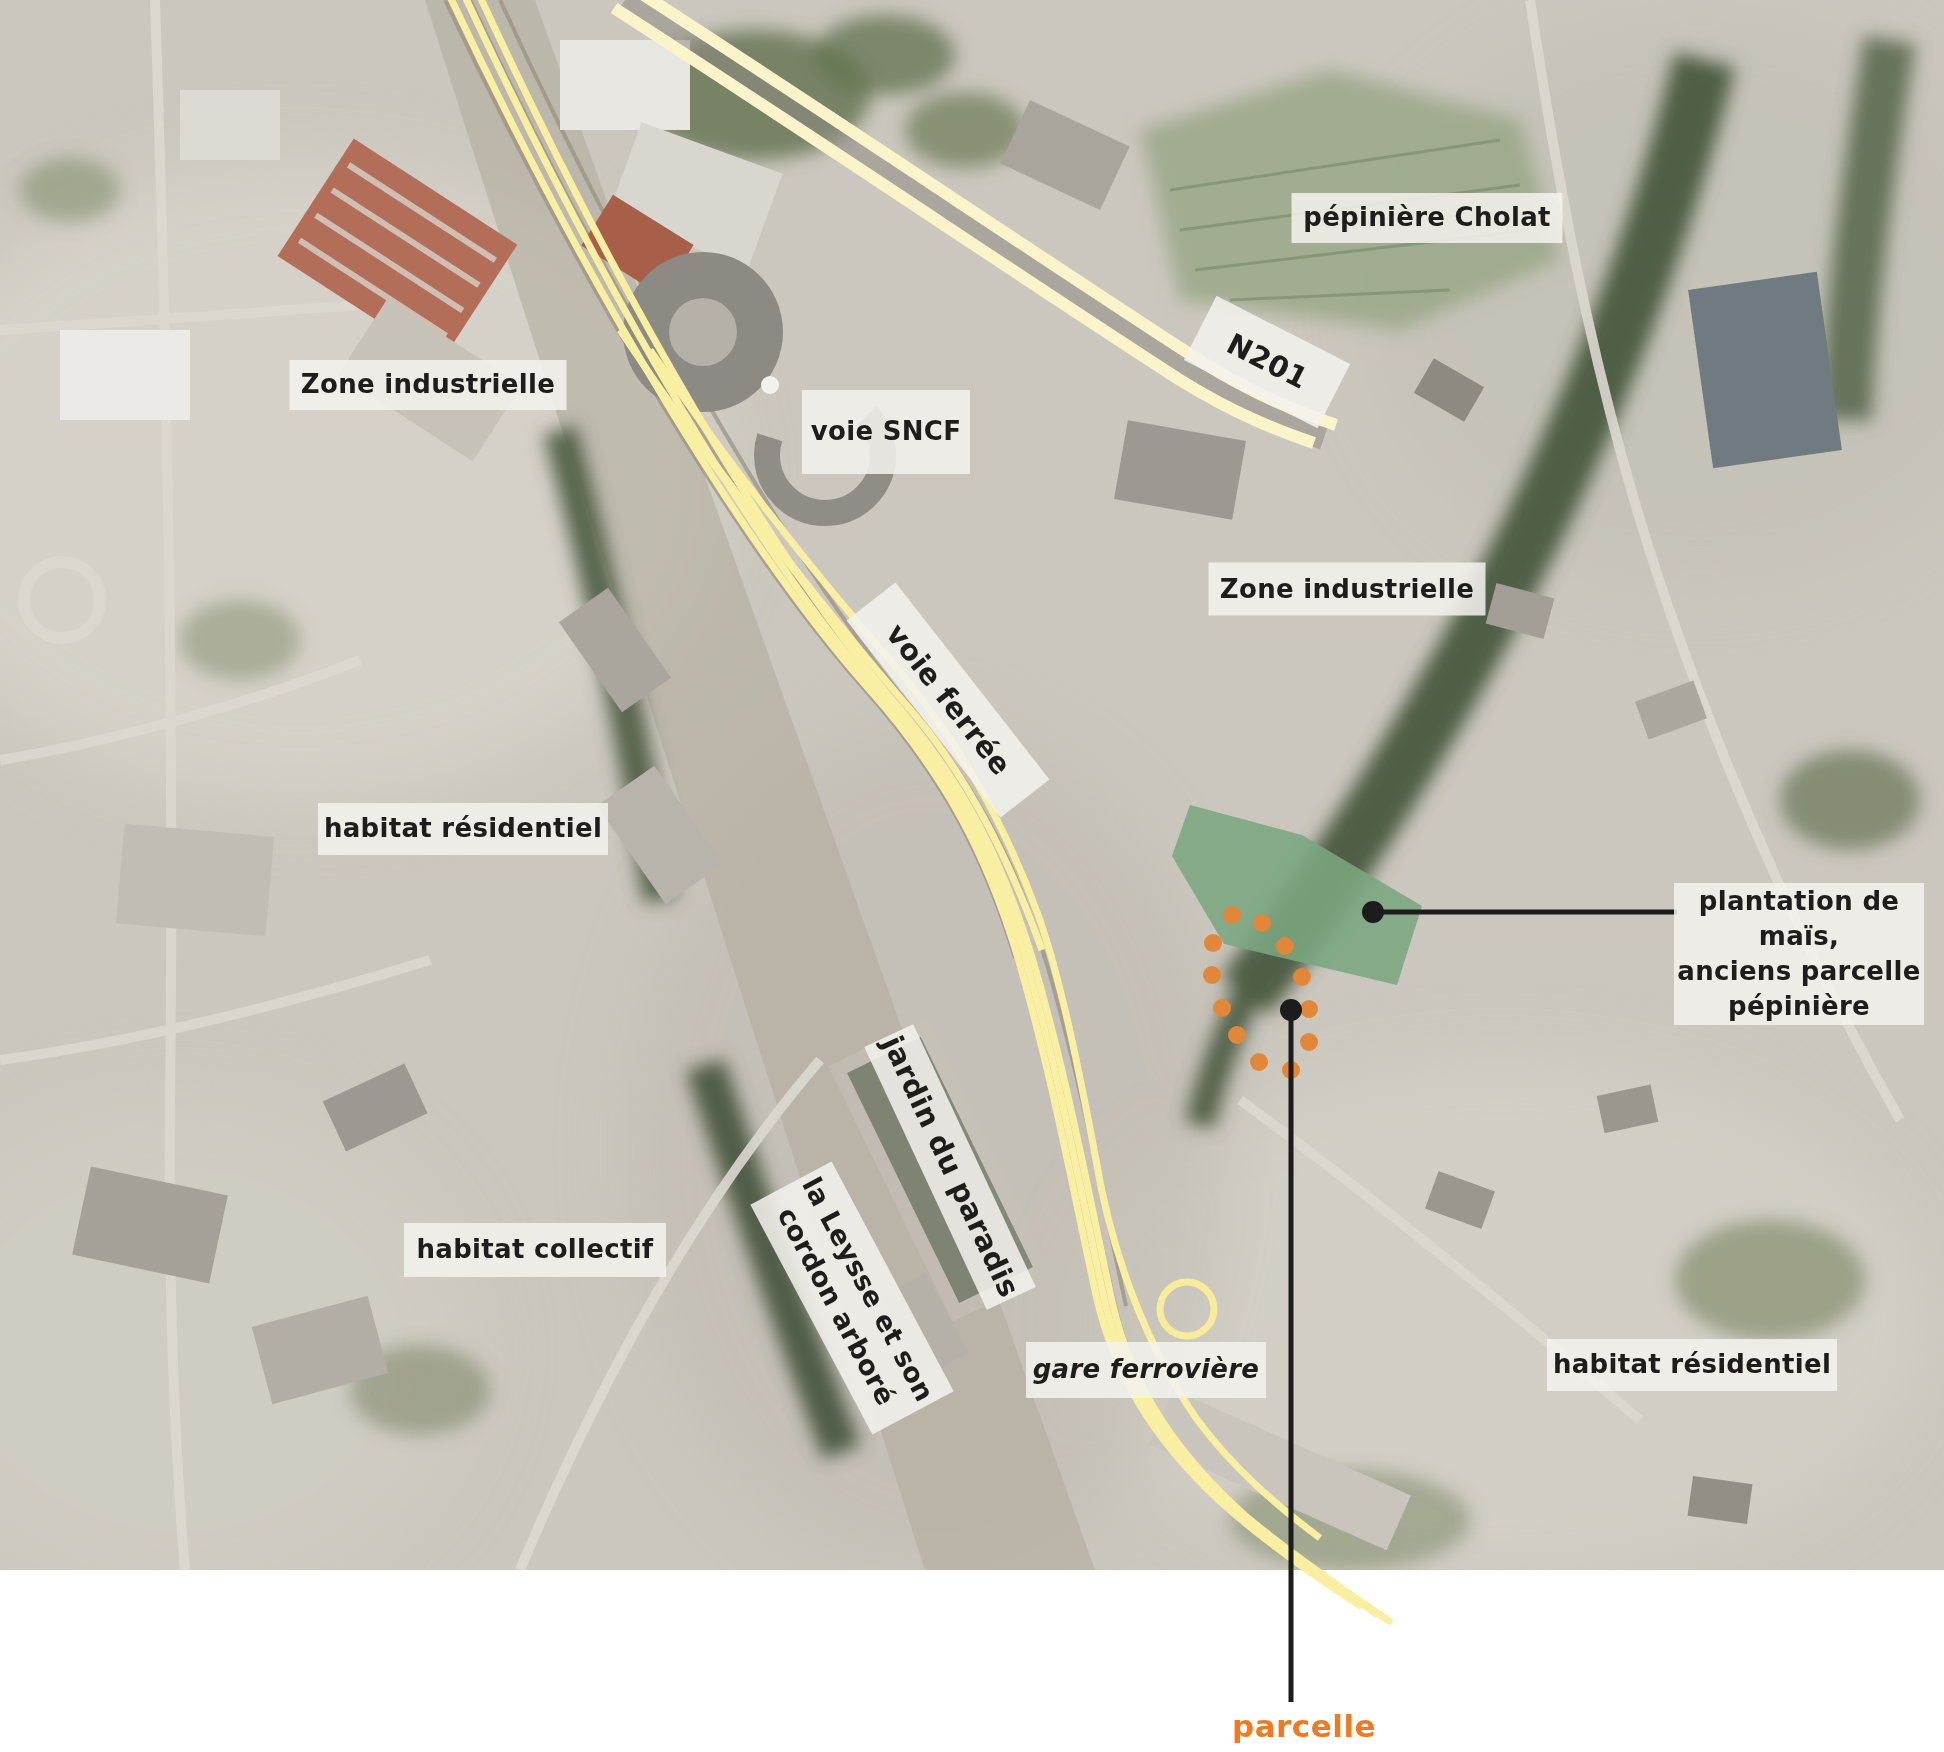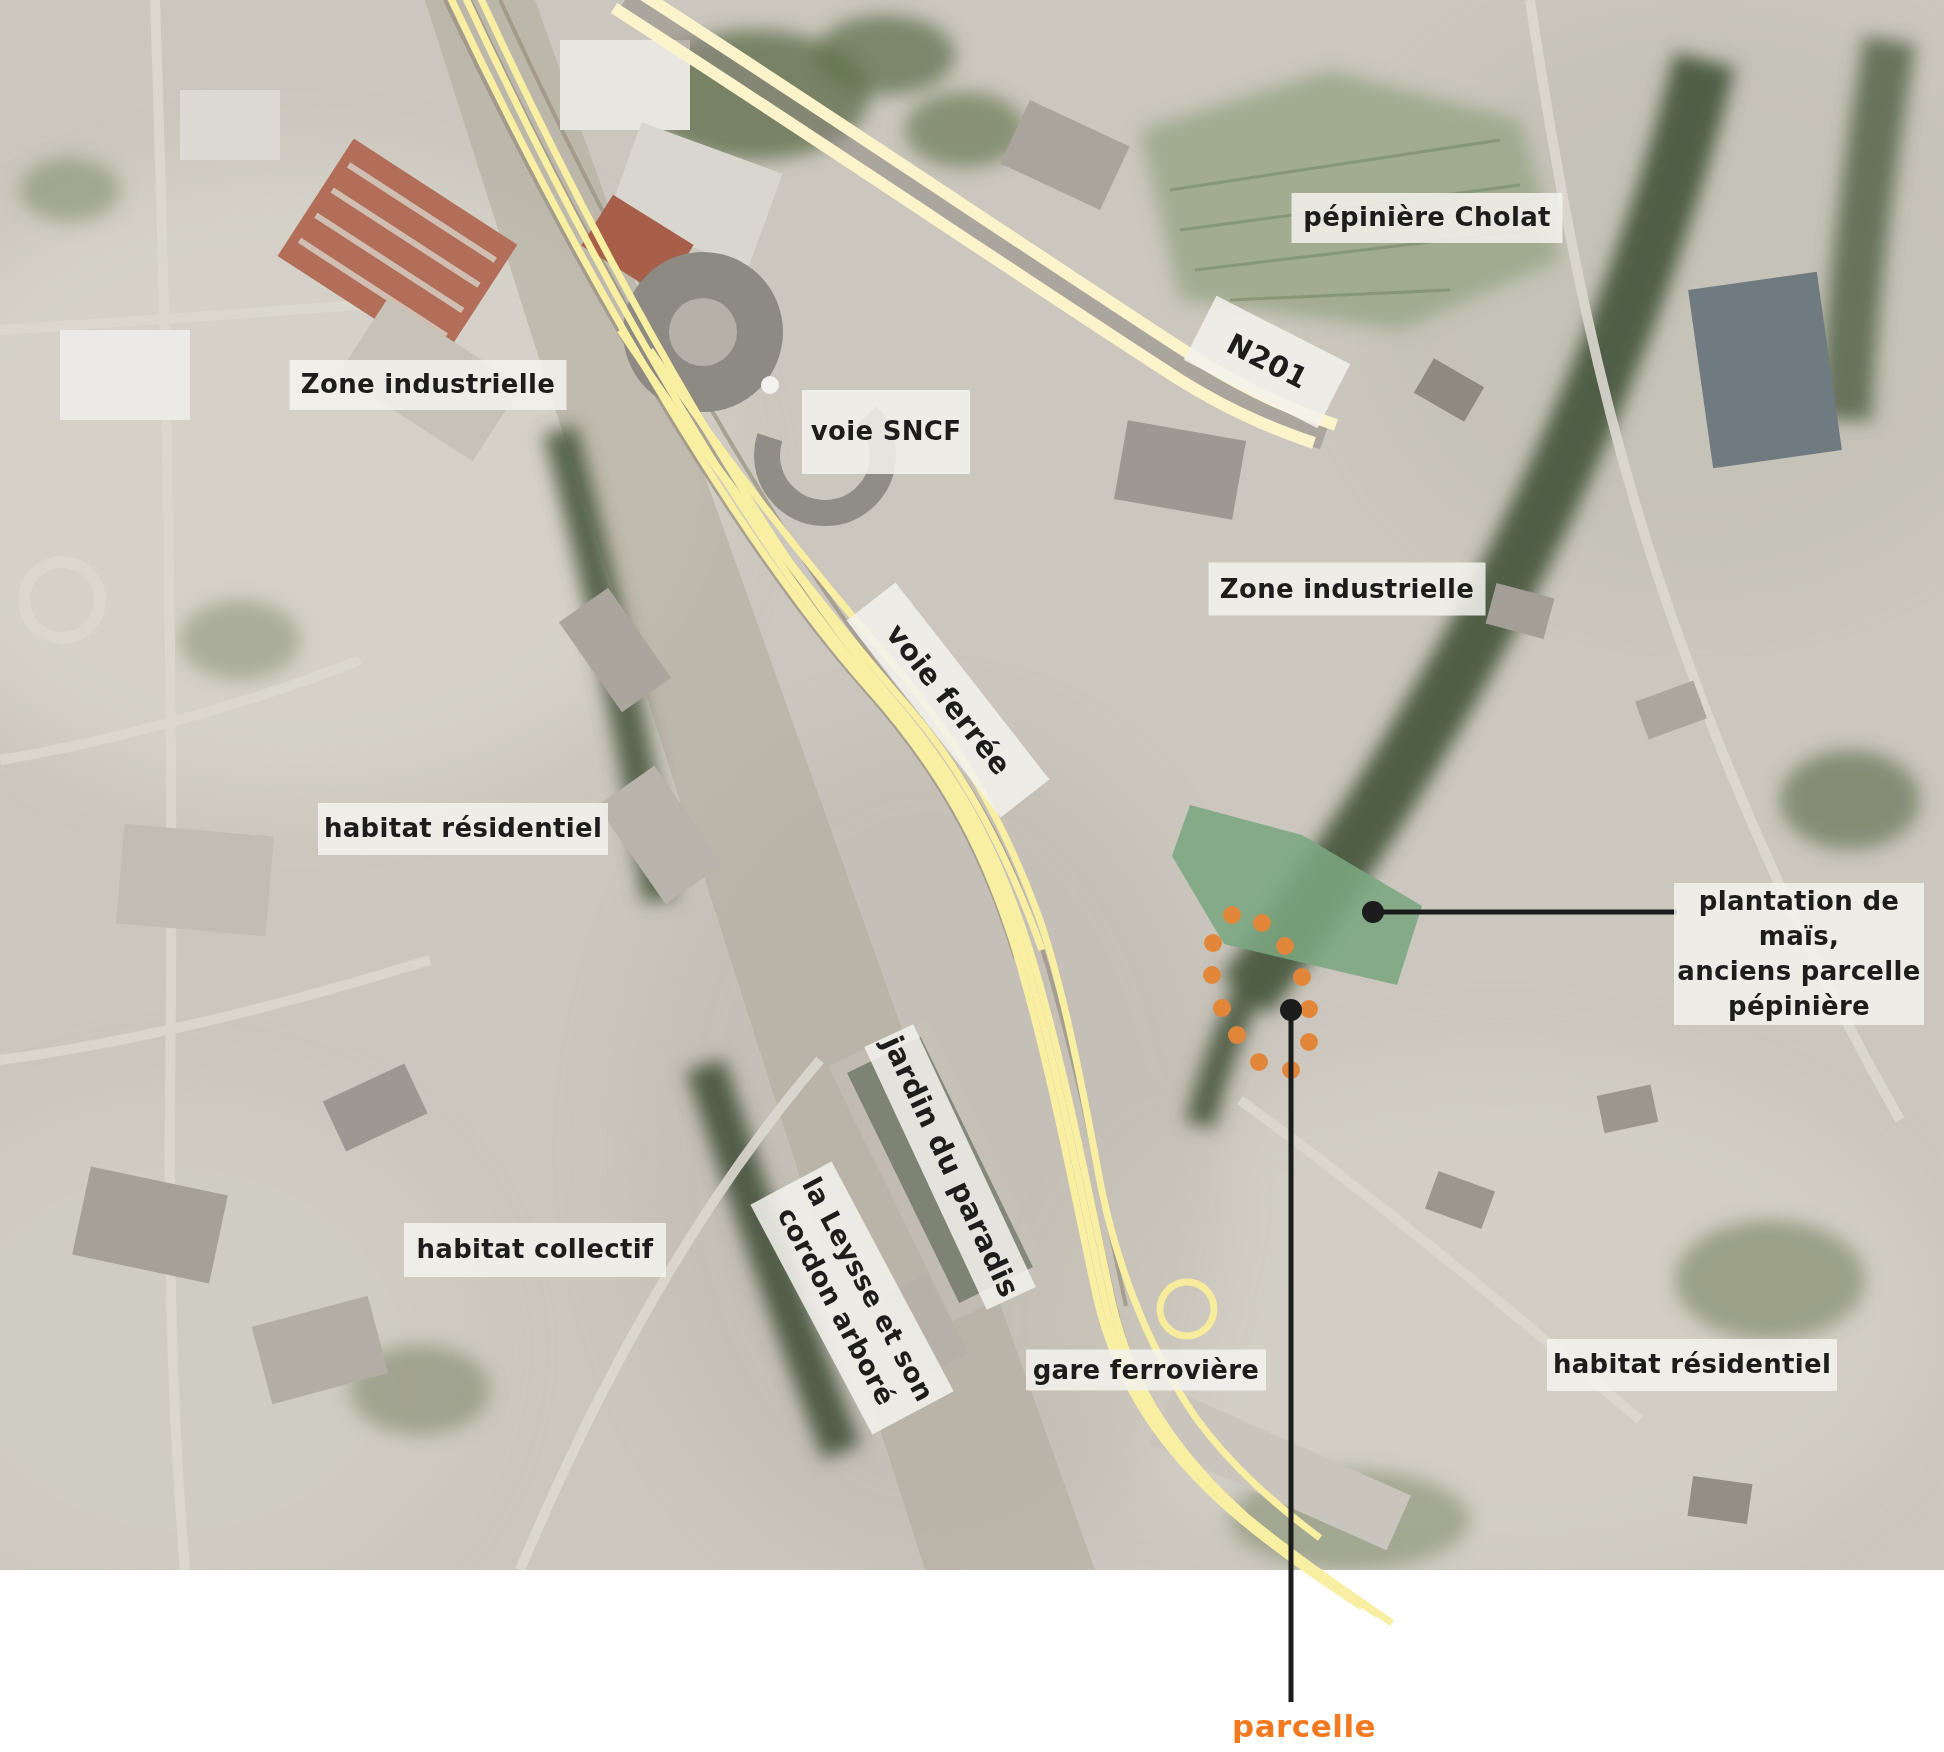--- a/index.html
+++ b/index.html
@@ -196,19 +196,19 @@
 
   <div class="lbl rot route" style="left:950px;top:1167px;width:290px;height:54px;transform:translate(-50%,-50%) rotate(65deg);">jardin du paradis</div>
 
   <div class="lbl multiline rot" style="left:852px;top:1298px;width:260px;height:92px;transform:translate(-50%,-50%) rotate(62deg);font-size:27px;">
     <span>la Leysse et son</span>
     <span>cordon arboré</span>
   </div>
 
   <div class="lbl" style="left:535px;top:1250px;width:262px;height:54px;">habitat collectif</div>
 
-  <div class="lbl" style="left:1146px;top:1370px;width:240px;height:41px;">gare ferrovière</div>
+  <div class="lbl" style="left:1146px;top:1370px;width:240px;height:56px;font-style:italic;">gare ferrovière</div>
 
   <div class="lbl" style="left:1692px;top:1365px;width:290px;height:52px;">habitat résidentiel</div>
 
   <div class="parcelle" style="left:1292px;top:1708px;">parcelle</div>
 
 </div>
 
 </body></html>

